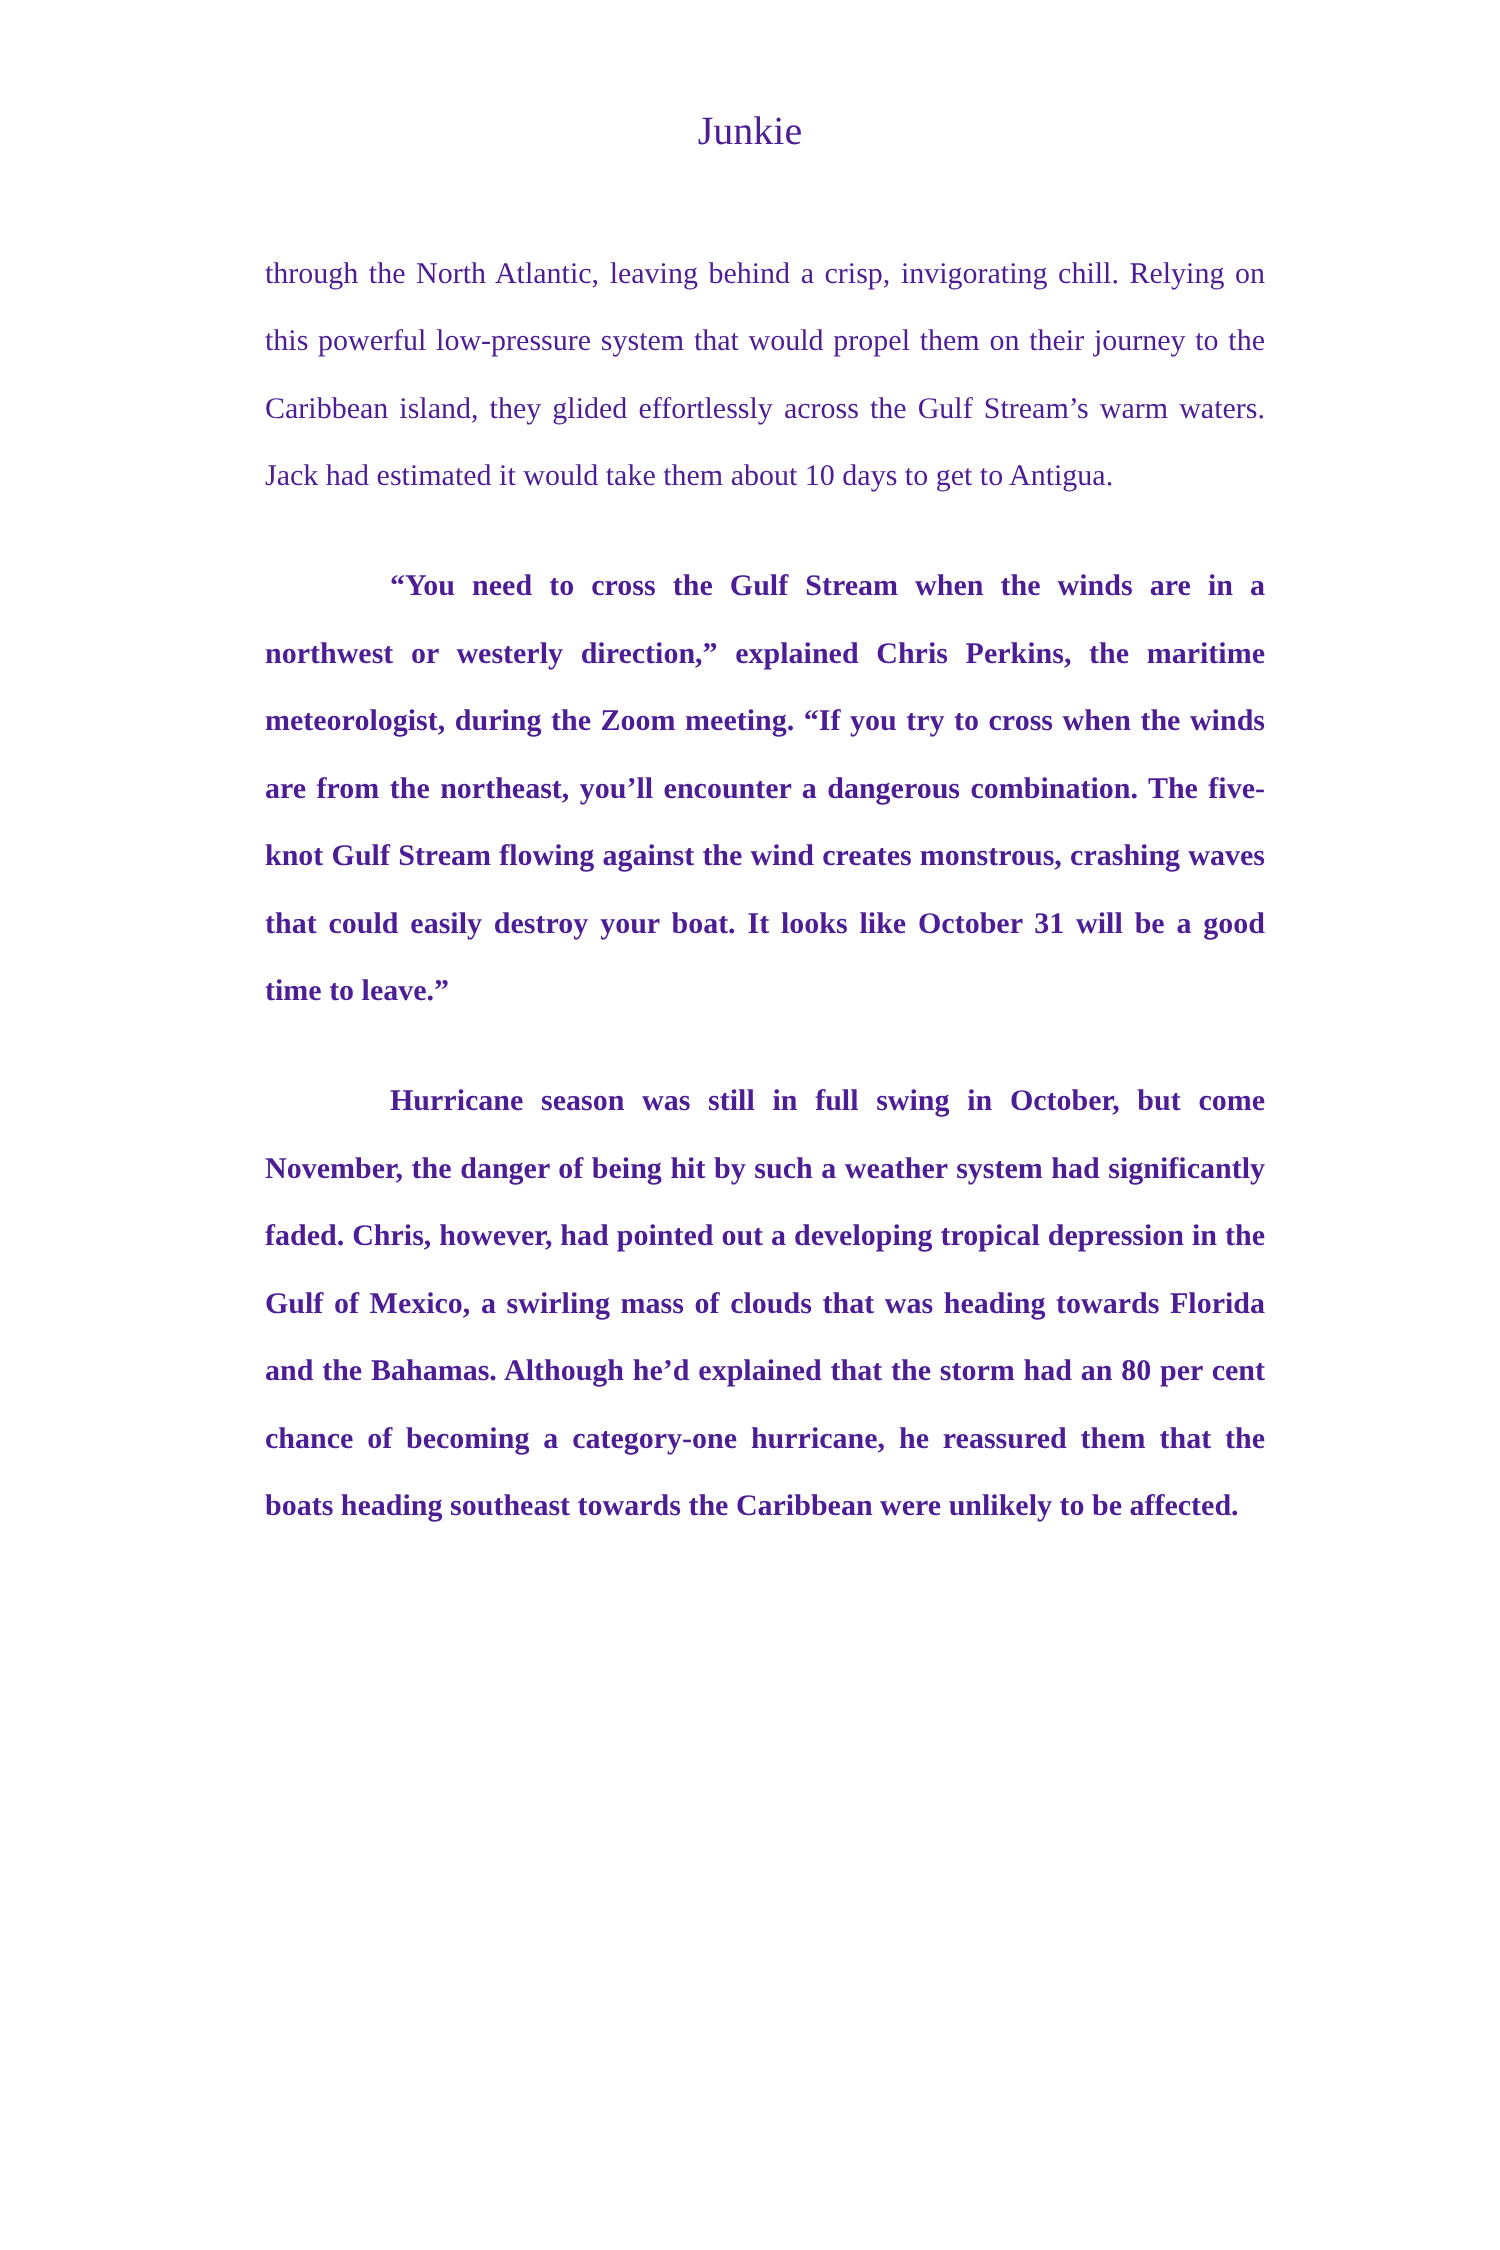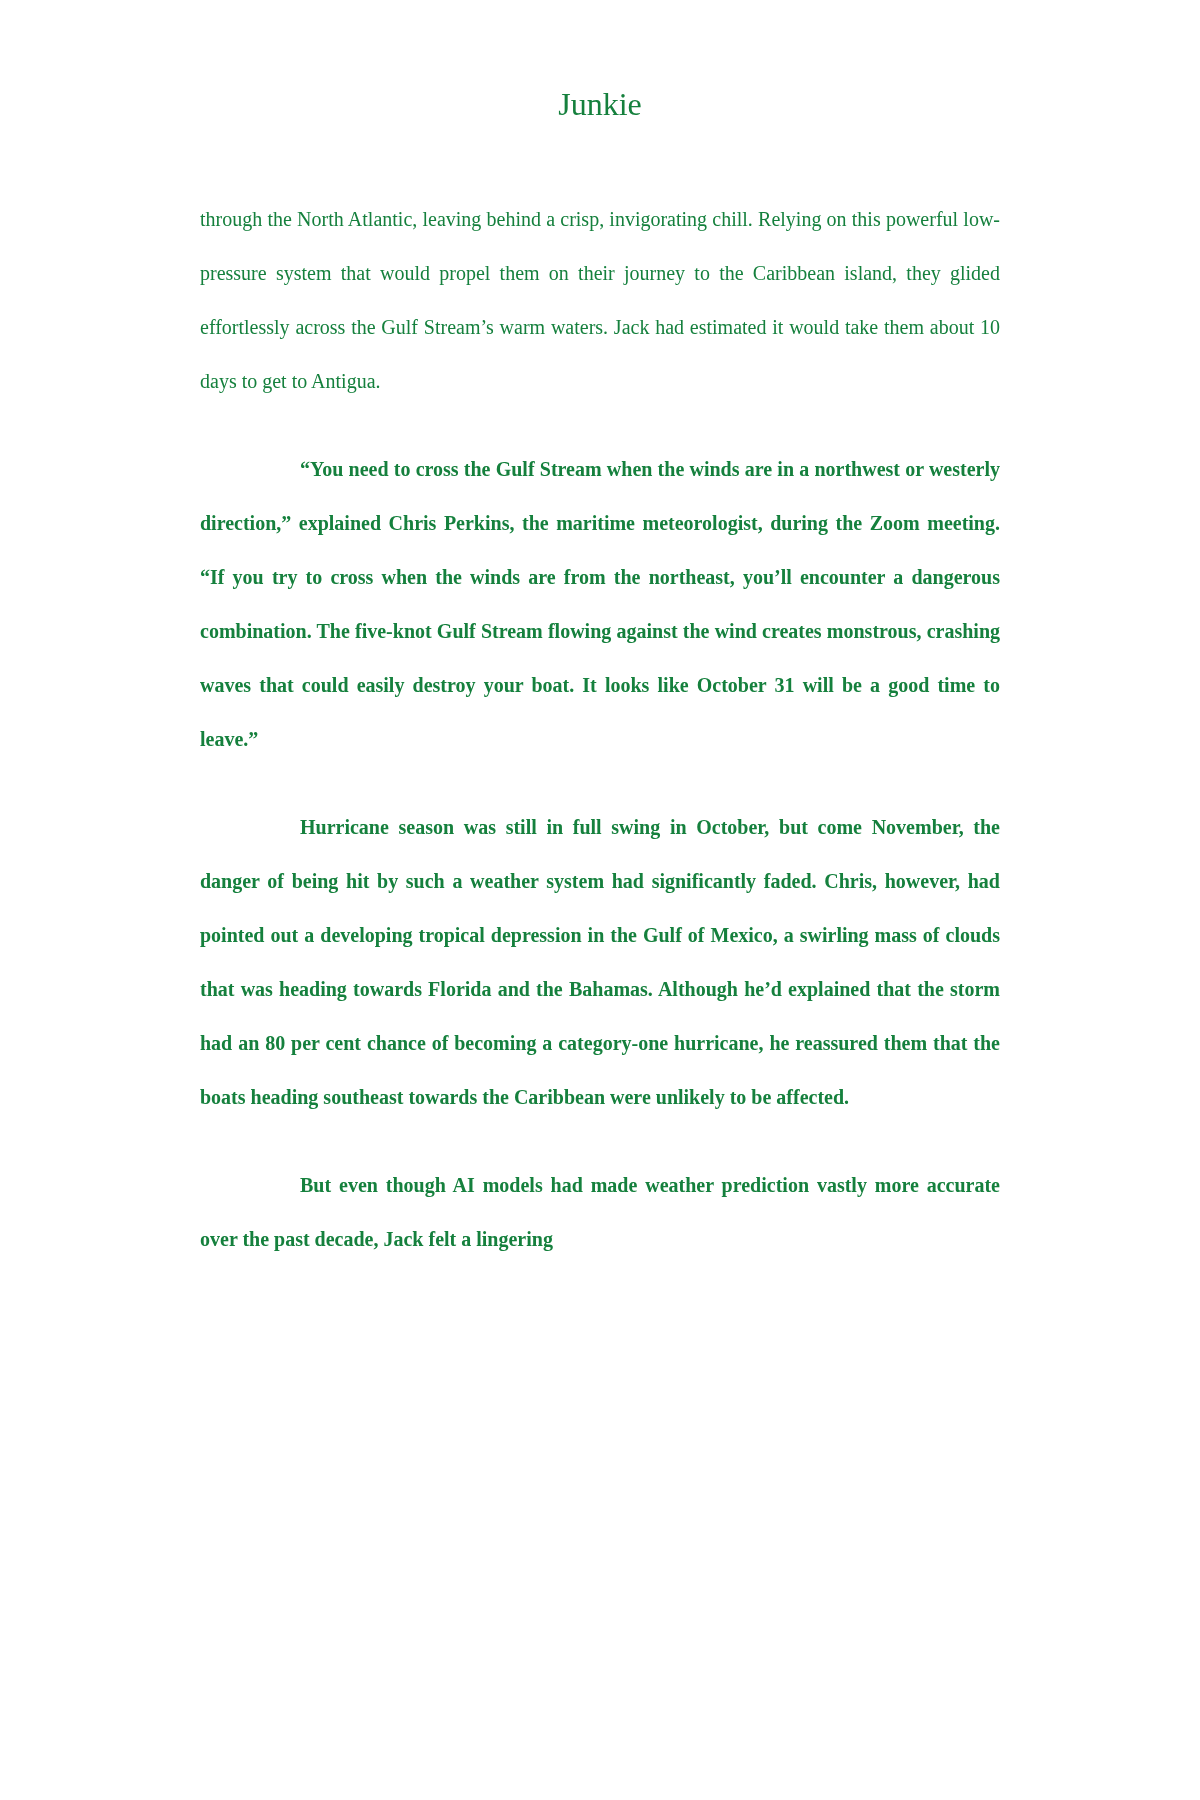--- a/index.html
+++ b/index.html
@@ -6,41 +6,41 @@
     margin: 0;
     padding: 0;
     background: #ffffff;
   }
   .page {
     position: relative;
     width: 1200px;
     height: 1530px;
     margin: 0 auto;
     background: #ffffff;
-    color: #15803d;
+    color: #4c1d95;
     font-family: "Liberation Serif", "DejaVu Serif", serif;
     overflow: hidden;
   }
   .running-head {
     position: absolute;
     top: 82px;
     left: 0;
     width: 1200px;
     text-align: center;
     font-size: 32px;
     font-weight: normal;
     line-height: 44px;
     margin: 0;
   }
   .body-text {
     position: absolute;
     top: 192px;
-    left: 200px;
+    left: 212px;
     width: 800px;
-    font-size: 20px;
+    font-size: 24px;
     line-height: 54px;
     text-align: justify;
   }
   .body-text p {
     margin: 0 0 34px 0;
     padding: 0;
   }
   .body-text p.indent {
     text-indent: 100px;
     font-weight: bold;
@@ -59,18 +59,17 @@
 <body>
 
 <div class="page">
 
   <h1 class="running-head">Junkie</h1>
 
   <main class="body-text">
     <p>through the North Atlantic, leaving behind a crisp, invigorating chill. Relying on this powerful low-pressure system that would propel them on their journey to the Caribbean island, they glided effortlessly across the Gulf Stream’s warm waters. Jack had estimated it would take them about 10 days to get to Antigua.</p>
     <p class="indent">“You need to cross the Gulf Stream when the winds are in a northwest or westerly direction,” explained Chris Perkins, the maritime meteorologist, during the Zoom meeting. “If you try to cross when the winds are from the northeast, you’ll encounter a dangerous combination. The five-knot Gulf Stream flowing against the wind creates monstrous, crashing waves that could easily destroy your boat. It looks like October 31 will be a good time to leave.”</p>
     <p class="indent">Hurricane season was still in full swing in October, but come November, the danger of being hit by such a weather system had significantly faded. Chris, however, had pointed out a developing tropical depression in the Gulf of Mexico, a swirling mass of clouds that was heading towards Florida and the Bahamas. Although he’d explained that the storm had an 80 per cent chance of becoming a category-one hurricane, he reassured them that the boats heading southeast towards the Caribbean were unlikely to be affected.</p>
-    <p class="indent">But even though AI models had made weather prediction vastly more accurate over the past decade, Jack felt a lingering</p>
   </main>
 
   <div class="page-footer">2</div>
 
 </div>
 
 </body></html>

